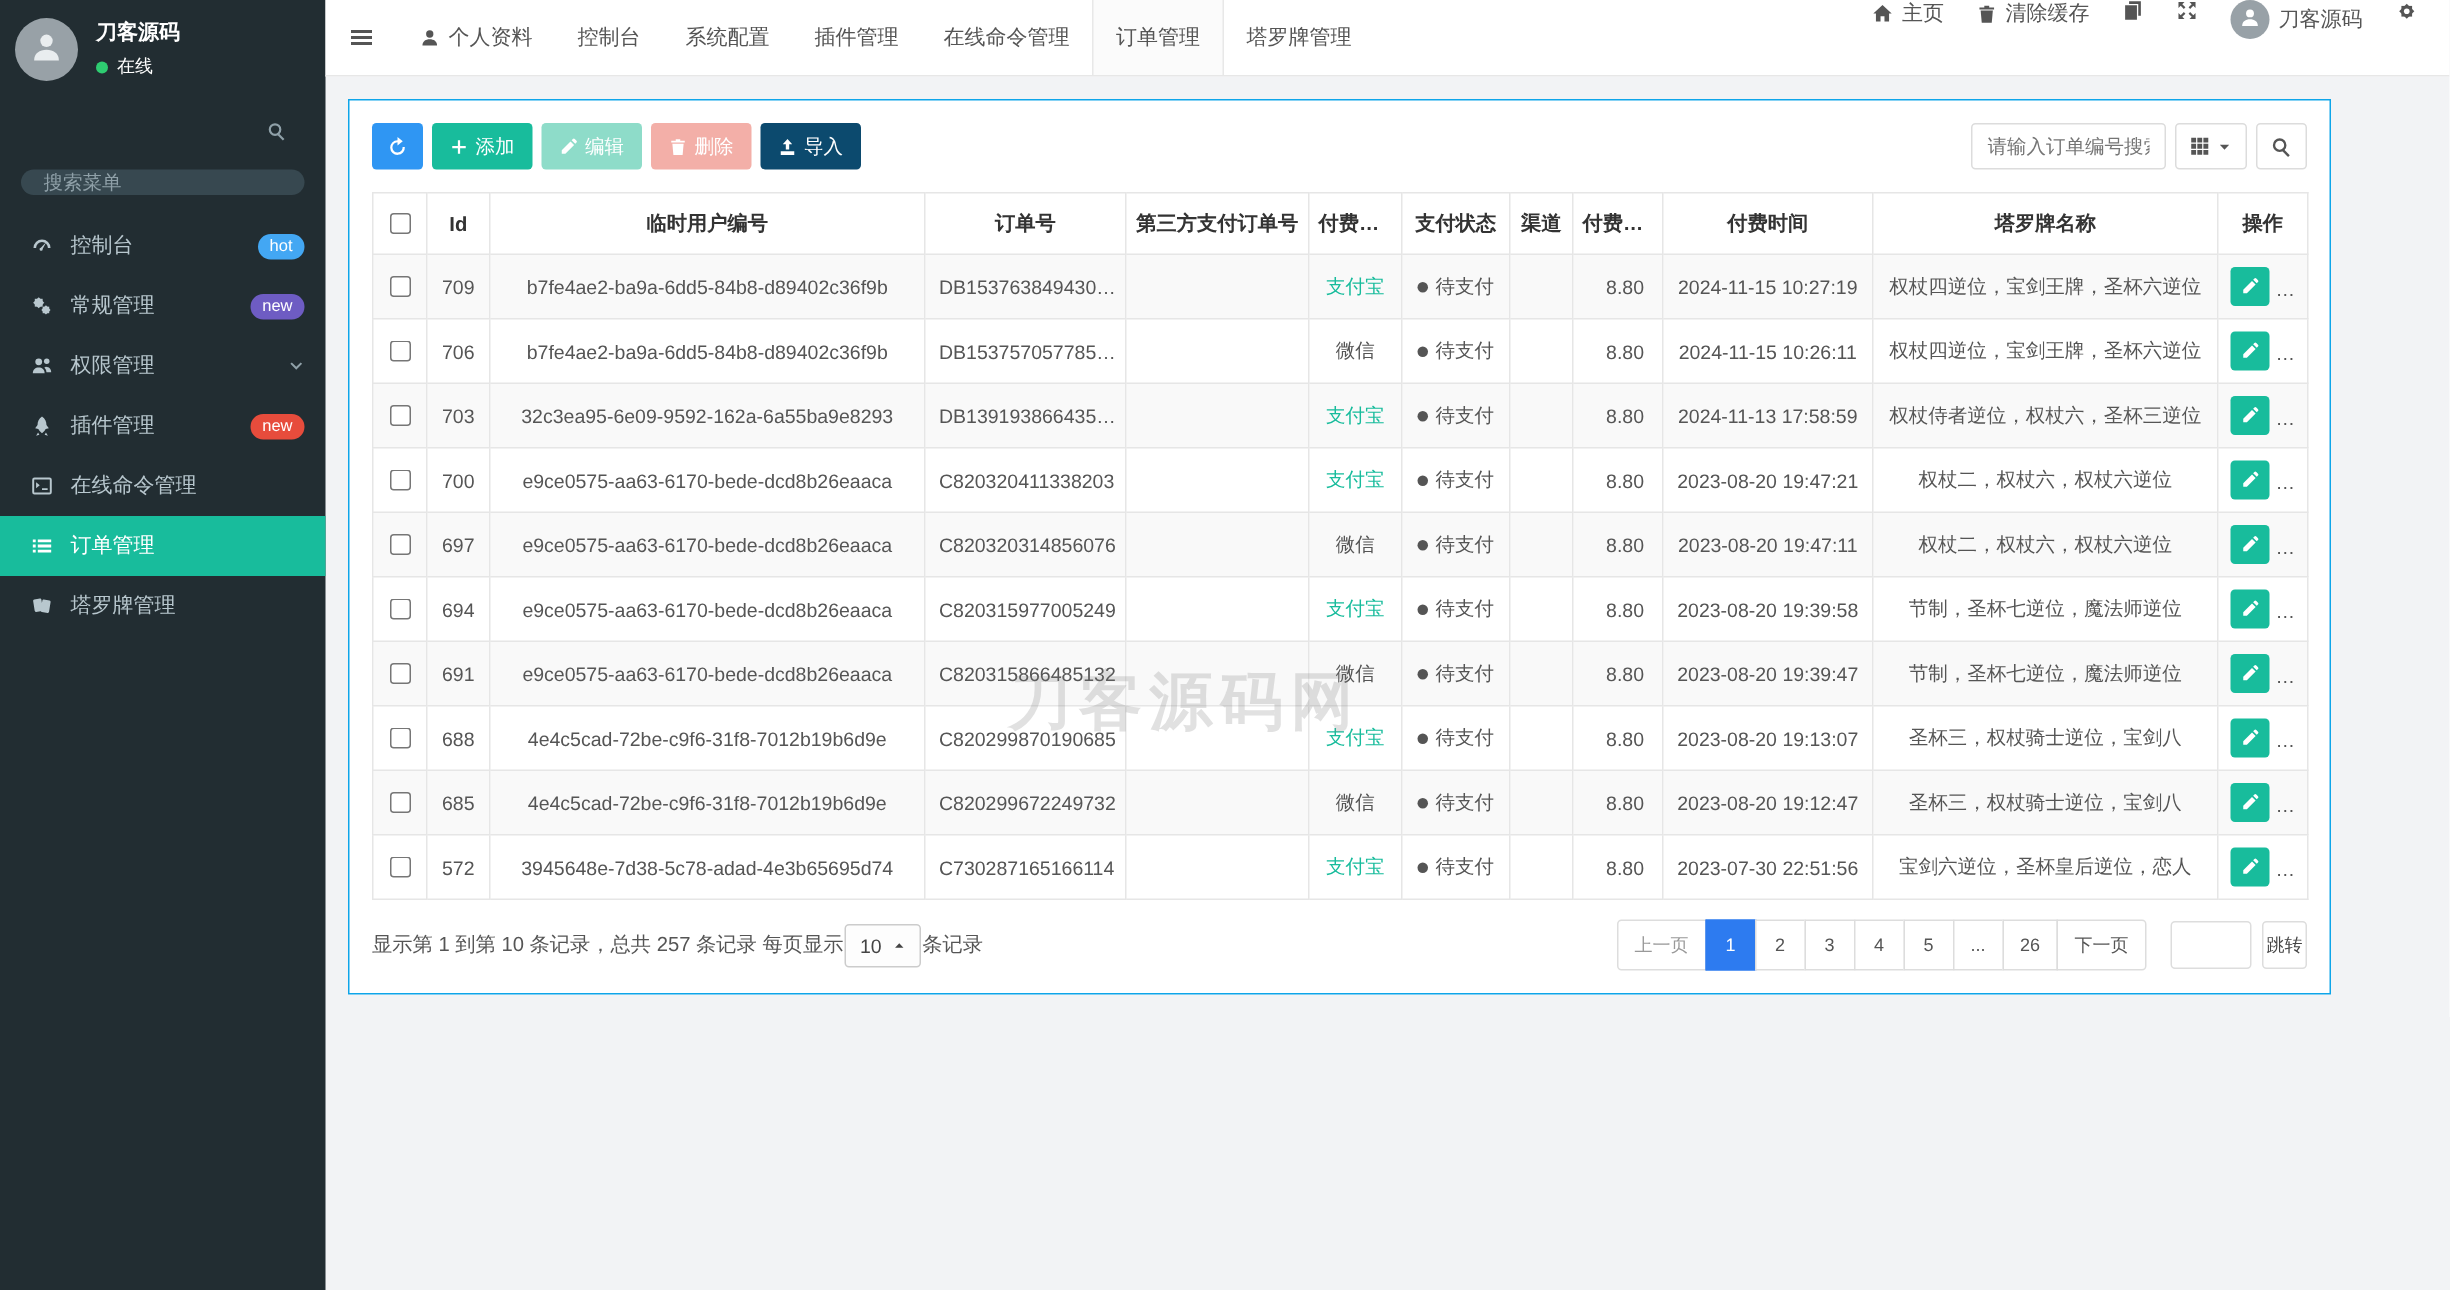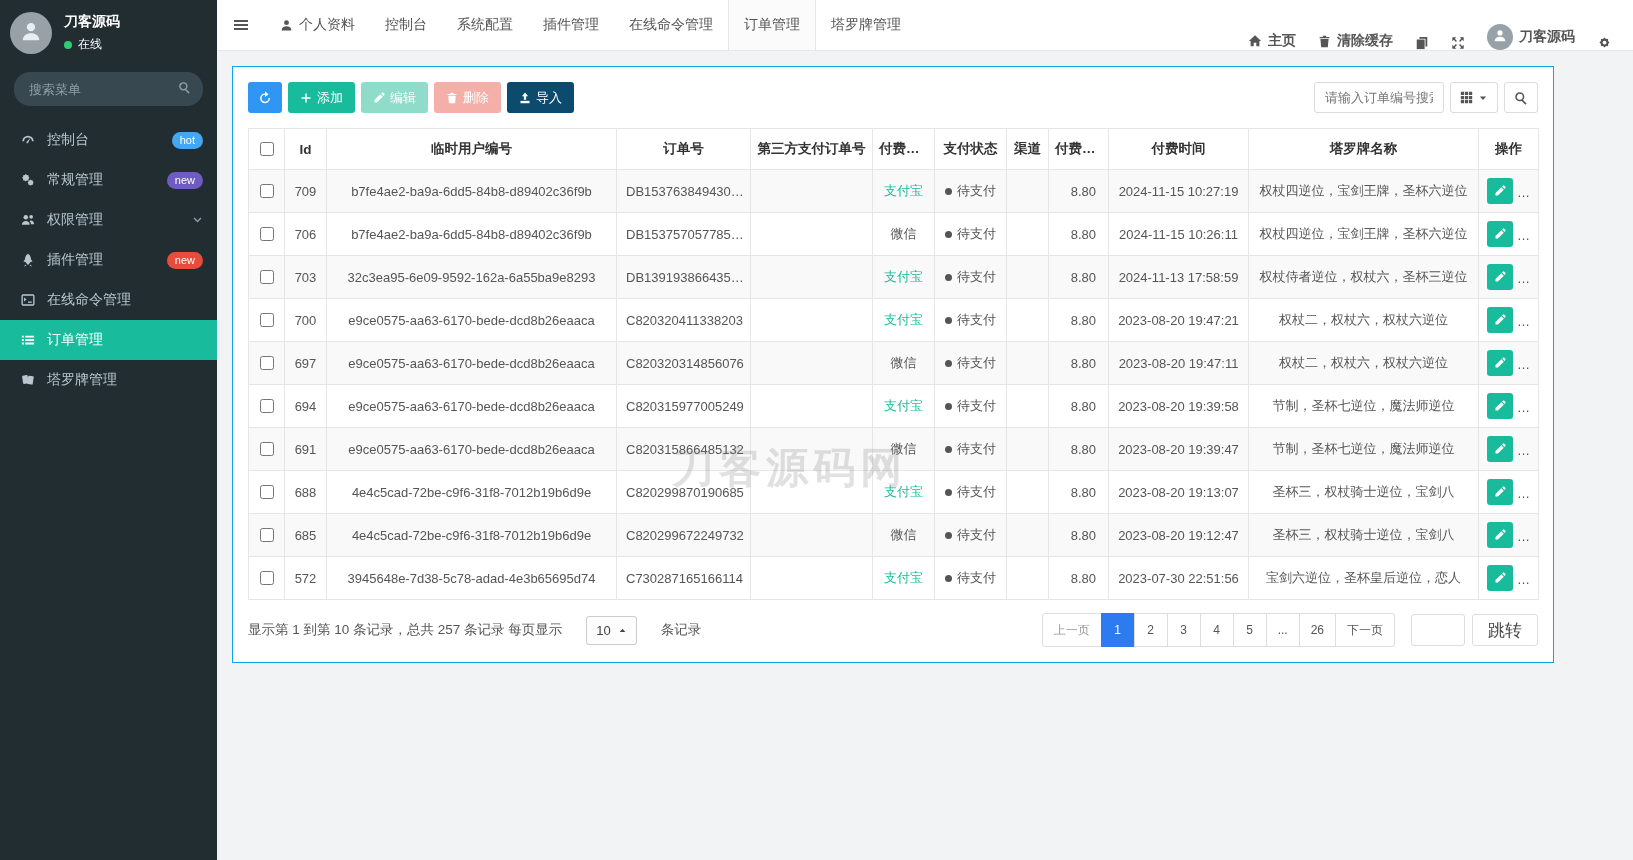--- a/index.html
+++ b/index.html
@@ -7,38 +7,38 @@
   .app{display:flex;width:1633px;height:860px;}
   
   .sidebar{width:217px;flex:0 0 217px;background:#222d32;display:flex;flex-direction:column;}
   .brand{height:50px;line-height:50px;padding-left:26px;color:#fff;font-weight:bold;font-size:17px;white-space:nowrap;overflow:hidden;}
   .user-panel{display:flex;align-items:center;gap:12px;padding:12px 10px 10px;}
   .avatar{width:42px;height:42px;border-radius:50%;background:#98a1a7;color:#e9edef;display:flex;align-items:center;justify-content:center;flex:0 0 42px;}
   .user-name{color:#fff;font-weight:bold;font-size:14px;margin-bottom:5px;}
   .user-status{color:#fff;font-size:12px;display:flex;align-items:center;gap:6px;}
   .online-dot{width:8px;height:8px;border-radius:50%;background:#2ecc71;display:inline-block;}
   .menu-search{position:relative;margin:8px 14px 14px;}
-  .menu-search input{width:100%;height:34px;border:none;border-radius:16px;background:#374850;color:#ccc;padding:0 34px 0 15px;font-size:13px;outline:none;box-sizing:border-box;font-family:inherit;}
+  .menu-search input{width:100%;height:17px;border:none;border-radius:16px;background:#374850;color:#ccc;padding:0 34px 0 15px;font-size:13px;outline:none;box-sizing:border-box;font-family:inherit;margin-top:41px;}
   .menu-search input::placeholder{color:#8fa0a8;}
   .menu-search .s-icon{position:absolute;right:12px;top:9px;color:#8fa0a8;display:flex;}
   .menu{flex:1;}
   .menu-item{display:flex;align-items:center;height:40px;padding:0 14px 0 20px;color:#b8c7ce;font-size:14px;cursor:pointer;gap:11px;}
   .menu-item .mi-icon{width:16px;display:flex;justify-content:center;}
   .menu-item.active{background:#18bc9c;color:#fff;}
   .badge{margin-left:auto;color:#fff;font-size:11px;line-height:1;padding:3px 8px;border-radius:9px;}
   .mi-arrow{margin-left:auto;color:#8fa0a8;display:flex;}
   
   .main{flex:1;display:flex;flex-direction:column;min-width:0;}
   .topbar{height:50px;background:#fff;border-bottom:1px solid #e7e7e7;display:flex;justify-content:space-between;flex:0 0 50px;}
   .nav-left{display:flex;align-items:stretch;}
   .nav-item{display:flex;align-items:center;gap:6px;padding:0 15px;color:#555;font-size:14px;cursor:pointer;white-space:nowrap;}
   .nav-item .icon{display:flex;color:#555;}
   .nav-item.active{background:#fbfbfb;border-left:1px solid #e8e8e8;border-right:1px solid #e8e8e8;}
   .nav-burger{padding:0 16px;}
-  .nav-right{display:flex;align-items:flex-end;padding-right:10px;font-size:13px;font-weight:bold;}
+  .nav-right{display:flex;align-items:flex-start;padding-right:10px;font-size:13px;}
   .nav-right .nav-item{padding:0 11px;}
   .avatar-sm{width:26px;height:26px;border-radius:50%;background:#98a1a7;color:#fff;display:flex;align-items:center;justify-content:center;}
   
   .content{flex:1;padding:15px;overflow:hidden;}
   .card{width:1322px;background:#fff;border:1px solid #0ea5e9;padding:15px;box-sizing:border-box;}
   .toolbar{display:flex;align-items:center;margin-bottom:15px;}
   .btn{height:31px;border:none;border-radius:3px;color:#fff;font-size:13px;display:inline-flex;align-items:center;gap:5px;padding:0 12px;cursor:pointer;margin-right:6px;font-family:inherit;}
   .btn .bi{display:flex;}
   .btn-refresh{background:#2f96f3;width:34px;justify-content:center;padding:0;}
   .btn-add{background:#18bc9c;}
@@ -58,30 +58,30 @@
   tbody tr:nth-child(odd){background:#f9f9f9;}
   td.cell-order{text-align:left;padding-left:9px;}
   td.cell-amount{text-align:right;padding-right:12px;}
   .status-dot{display:inline-block;width:7px;height:7px;border-radius:50%;background:#555;margin-right:5px;}
   .op-btn{width:26px;height:26px;border:none;border-radius:3px;color:#fff;display:inline-flex;align-items:center;justify-content:center;cursor:pointer;margin:0 2px;}
   .op-edit{background:#18bc9c;}
   .op-del{background:#e74c3c;}
   .watermark{position:absolute;left:42%;top:72%;transform:translate(-50%,-50%);font-size:42px;font-weight:bold;color:rgba(120,120,120,0.22);letter-spacing:5px;pointer-events:none;white-space:nowrap;}
   
   .table-footer{display:flex;align-items:center;justify-content:space-between;margin-top:13px;}
-  .summary{display:flex;align-items:center;gap:24px;font-size:13.5px;color:#555;}
+  .summary{display:flex;align-items:center;gap:1px;font-size:13.5px;color:#555;}
   .per-page{height:29px;border:1px solid #ccc;border-radius:3px;background:#fdfdfd;display:inline-flex;align-items:center;gap:7px;padding:0 9px;font-size:13px;color:#444;cursor:pointer;font-family:inherit;}
   .pager-area{display:flex;align-items:center;}
   .pagination{display:flex;}
   .page-item{min-width:34px;height:34px;padding:0 11px;display:flex;align-items:center;justify-content:center;border:1px solid #ddd;background:#fff;color:#555;font-size:12px;margin-left:-1px;cursor:pointer;box-sizing:border-box;}
   .page-item:first-child{border-radius:3px 0 0 3px;margin-left:0;color:#999;}
   .page-item:last-child{border-radius:0 3px 3px 0;}
   .page-item.active{background:#2d7bf0;border-color:#2d7bf0;color:#fff;}
   .jump-input{width:54px;height:32px;border:1px solid #ddd;border-radius:3px;margin:0 7px 0 16px;outline:none;box-sizing:border-box;padding:0 6px;font-size:13px;font-family:inherit;}
-  .jump-btn{height:32px;border:1px solid #ddd;background:#fff;border-radius:3px;padding:0 15px;font-size:17px;color:#444;cursor:pointer;font-family:inherit;}
+  .jump-btn{height:32px;border:1px solid #ddd;background:#fff;border-radius:3px;padding:0 2px;font-size:12px;color:#444;cursor:pointer;font-family:inherit;}
   input[type=checkbox]{width:14px;height:14px;}
 </style>
 </head>
 <body>
 
 <div class="app">
 
   <aside class="sidebar">
     <div class="user-panel">
       <div class="avatar">

